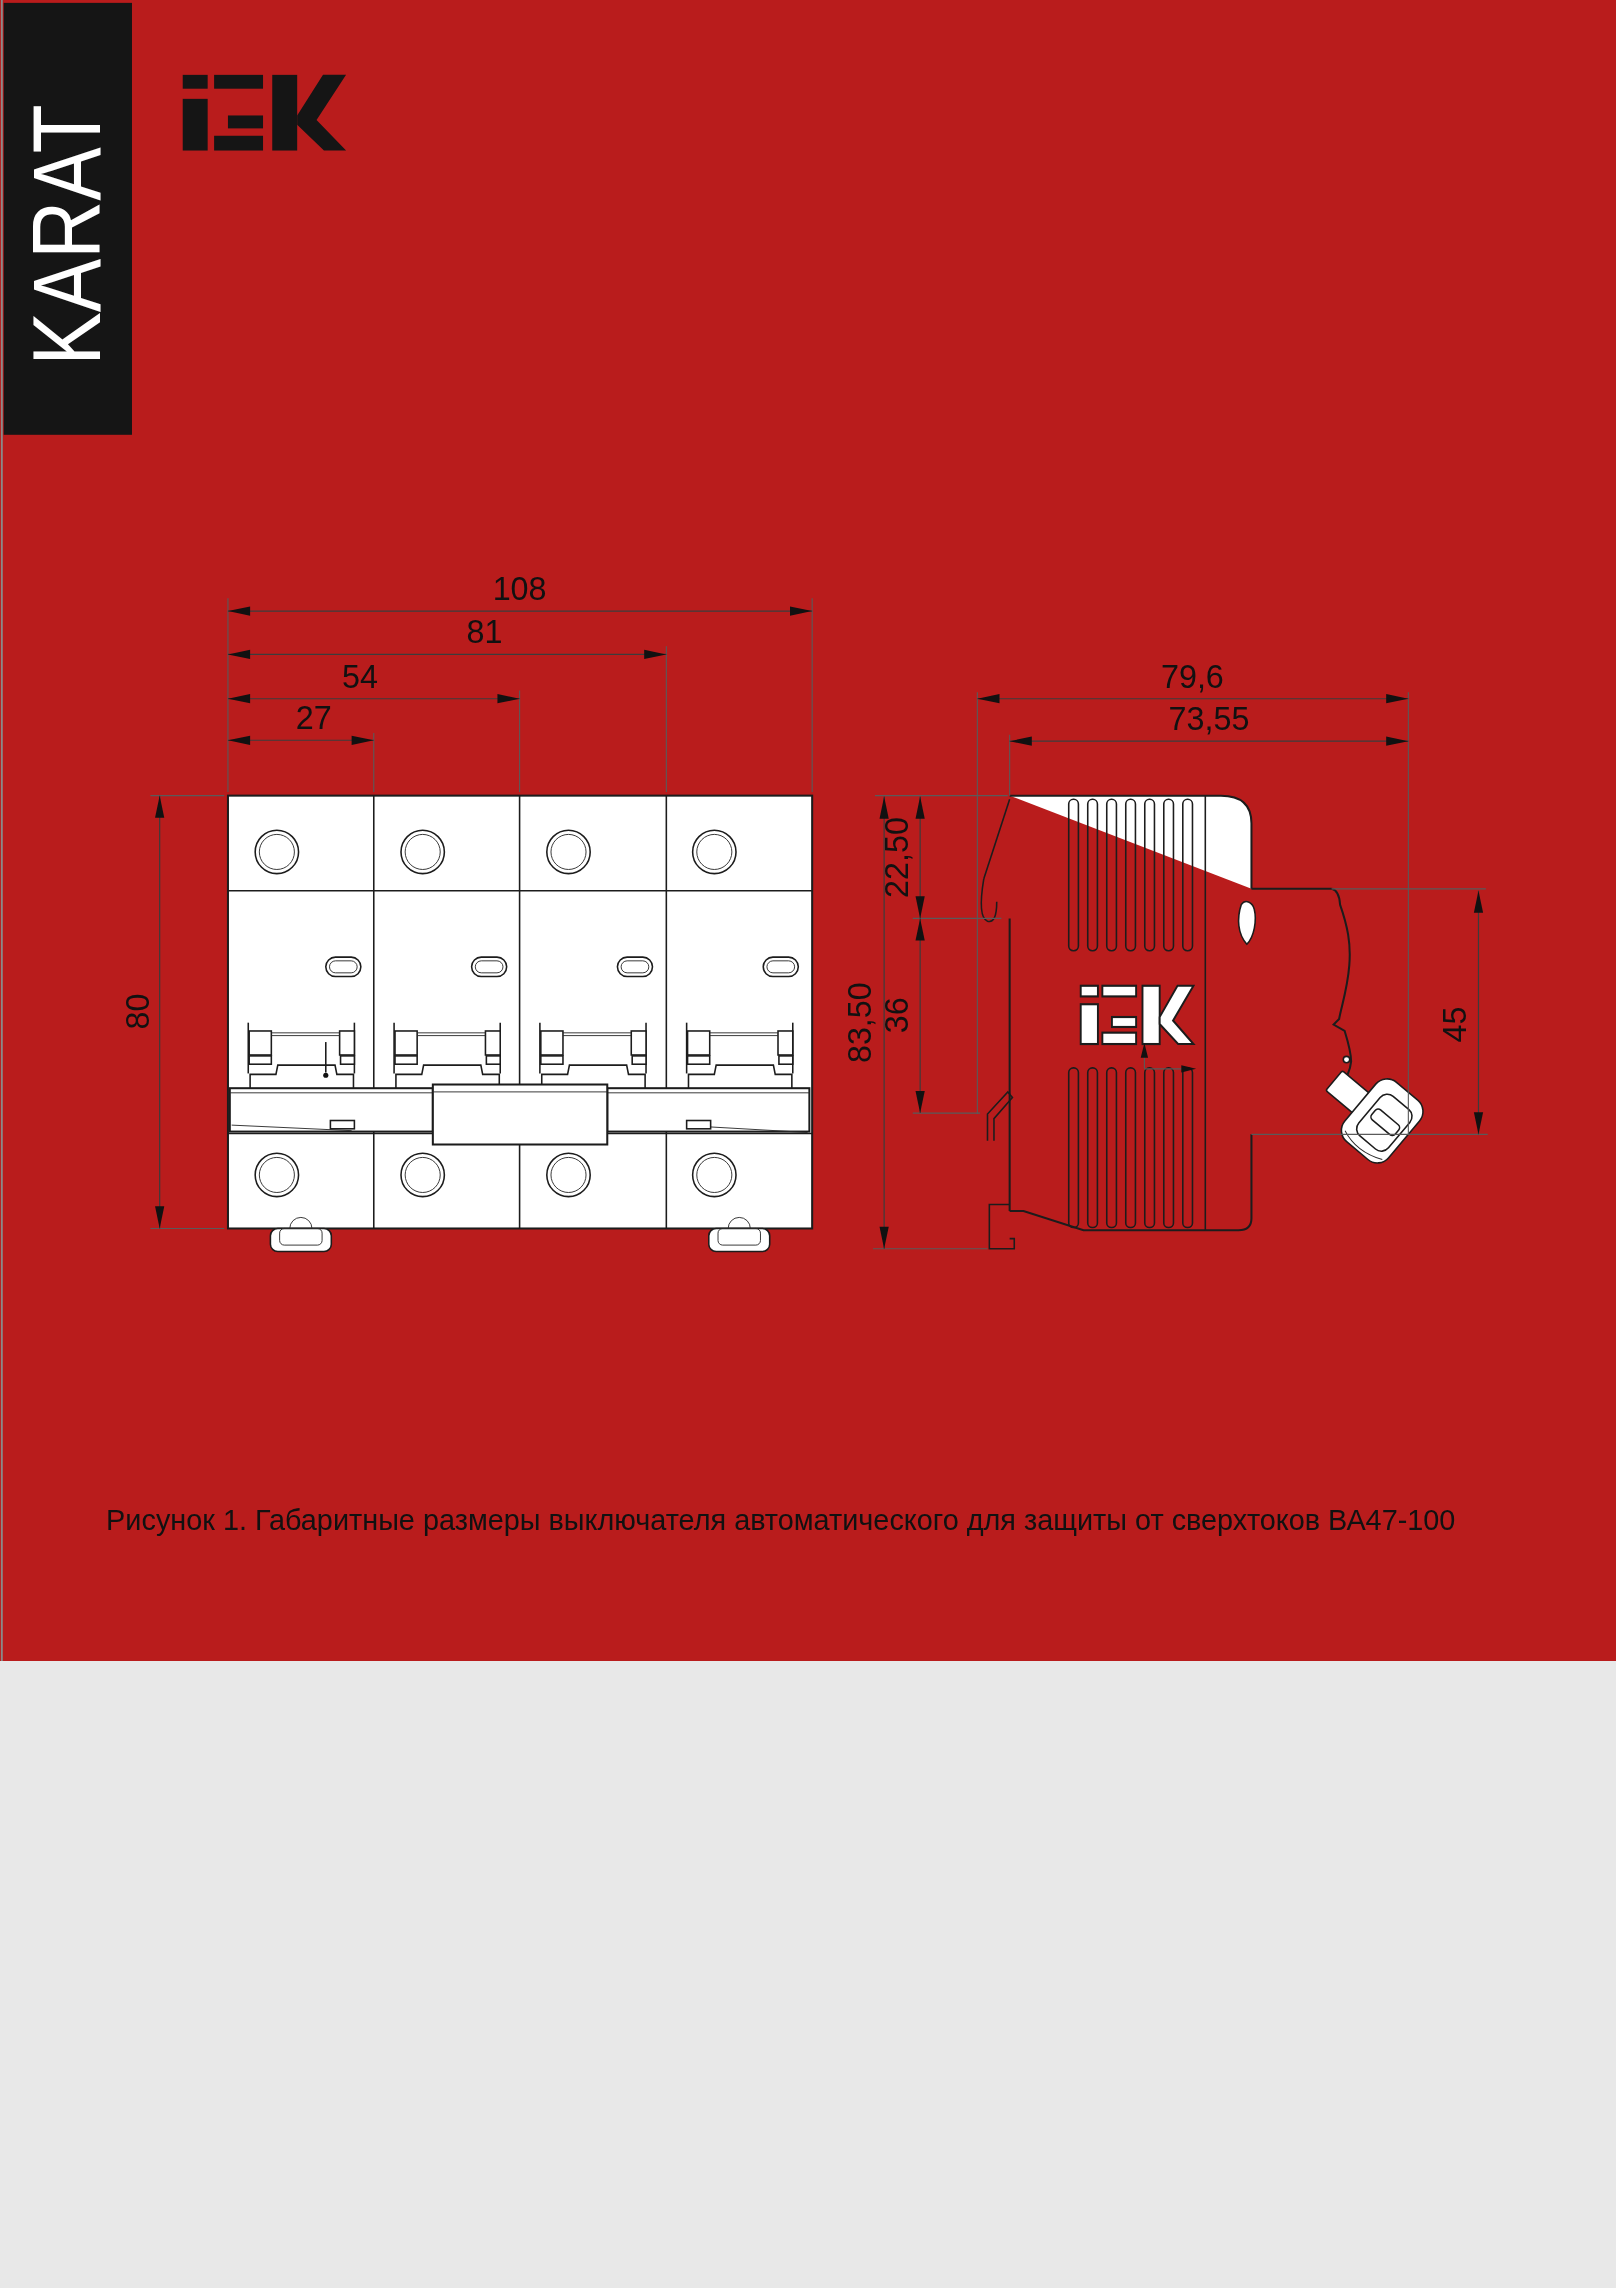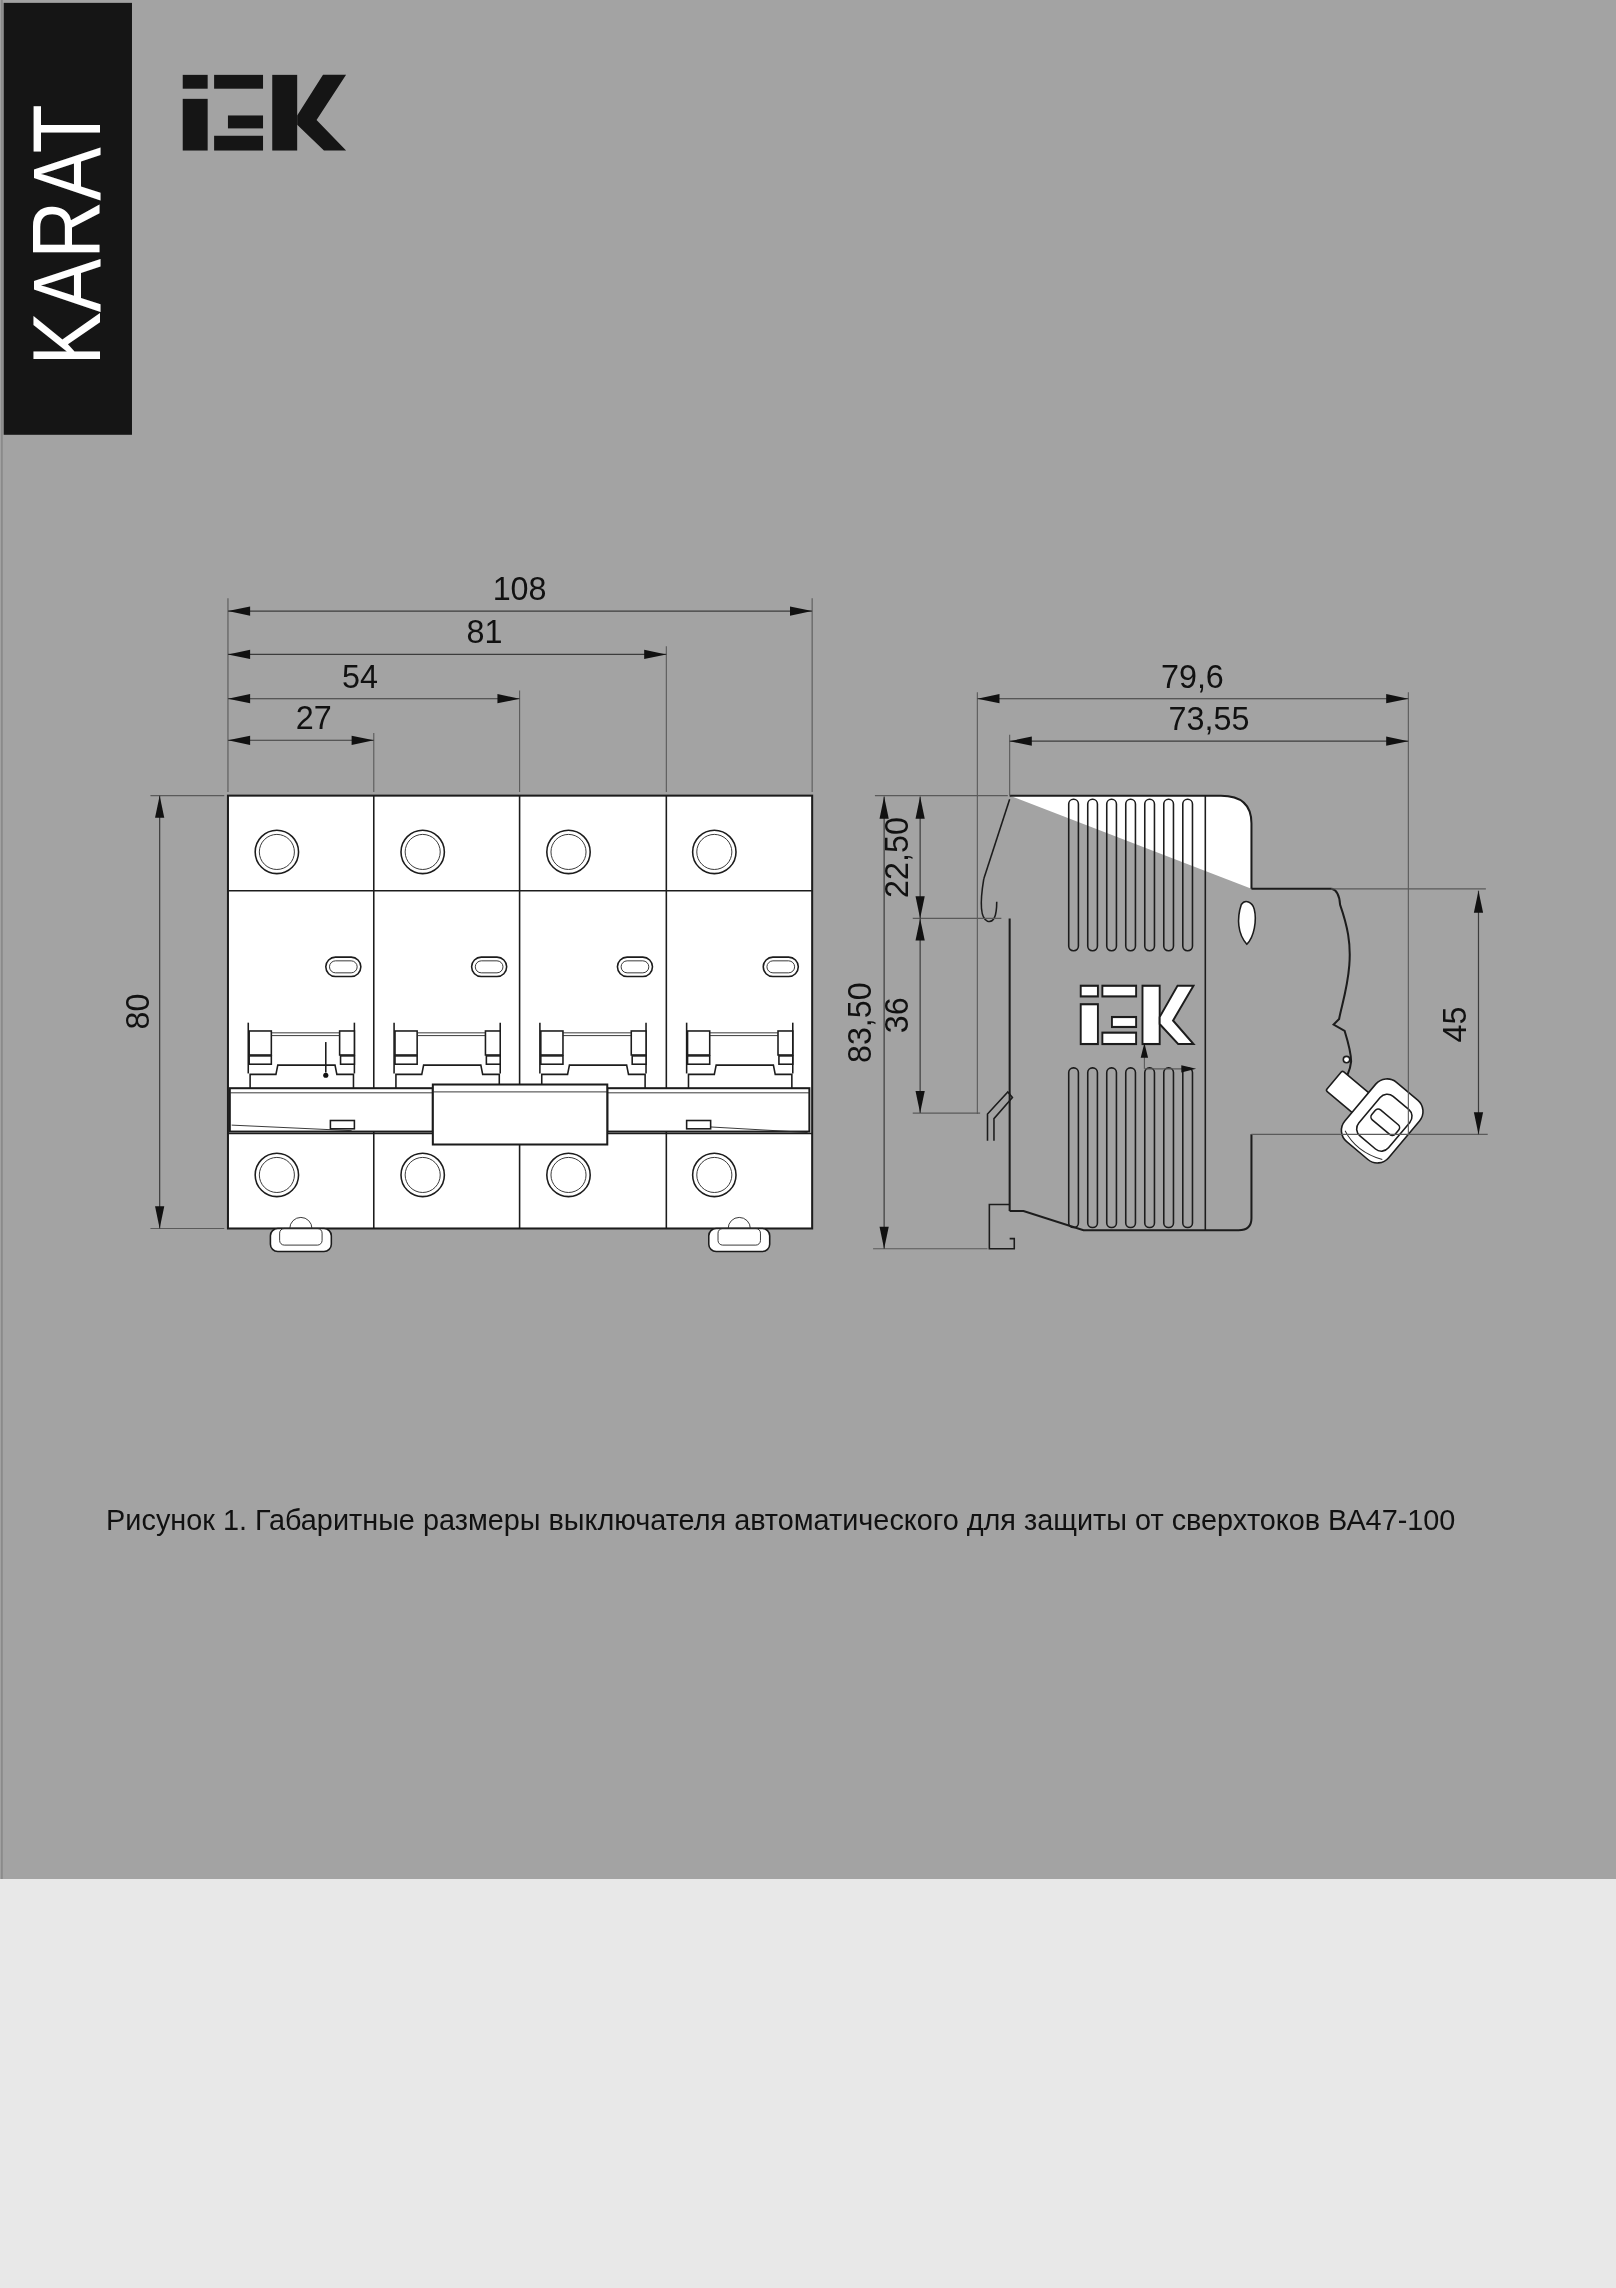--- a/index.html
+++ b/index.html
@@ -1,16 +1,16 @@
 <!DOCTYPE html>
 <html style="font-size:14.8px"><head>
 <meta charset="utf-8">
 <style>
   html,body{margin:0;padding:0;background:#e8e8e8;}
-  .page{position:relative;width:1616px;height:1879px;background:#a3a3a3;overflow:hidden;
+  .page{position:relative;width:1616px;height:1661px;background:#b91c1c;overflow:hidden;
         font-family:"Liberation Sans",sans-serif;}
   svg{position:absolute;left:0;top:0;}
   
   .b  {stroke:#1c1c1c;stroke-width:2.2;fill:none;}
   .bf {stroke:#1c1c1c;stroke-width:2.2;fill:#fff;}
   .b2 {stroke:#1c1c1c;stroke-width:1.7;fill:none;}
   .bf2{stroke:#1c1c1c;stroke-width:1.7;fill:#fff;}
   .t  {stroke:#2a2a2a;stroke-width:1;fill:none;}
   .x  {stroke:#5a5a5a;stroke-width:1.2;fill:none;}
   .d  {stroke:#3c3c3c;stroke-width:1.3;fill:none;}

